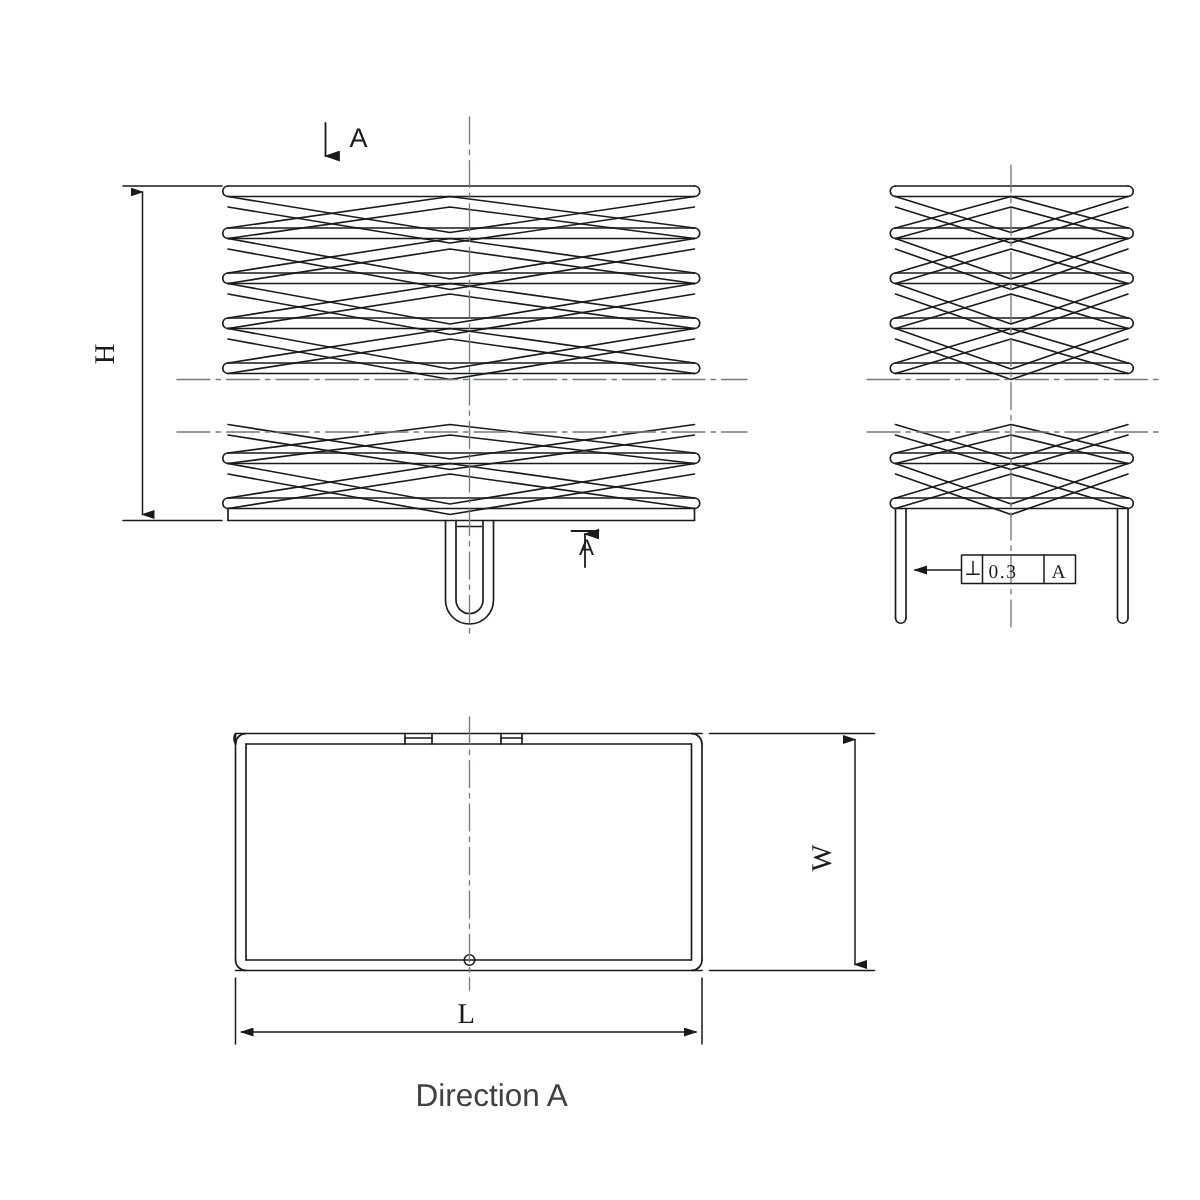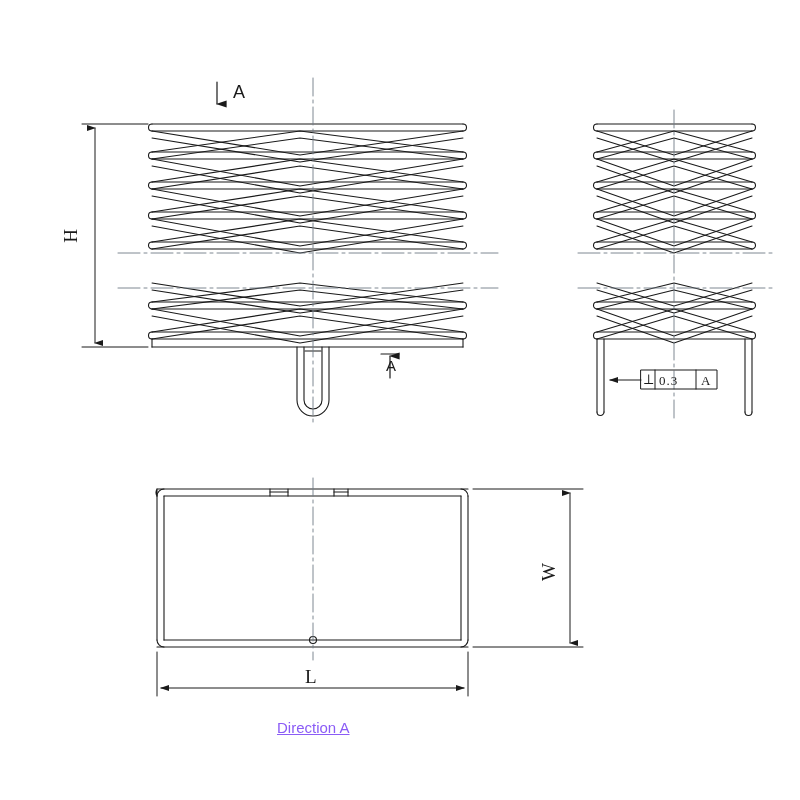--- a/index.html
+++ b/index.html
@@ -60,23 +60,22 @@
     font-size: 18px;
   }
   .lbl-Abot {
     left: 386px;
     top: 357px;
     font-size: 15px;
   }
   .lbl-dirA {
     left: 277px;
     top: 719px;
-    font-size: 15px;
-    color: #8b5cf6;
-    text-decoration: underline;
+    font-size: 21px;
+    color: #404040;
   }
   .lbl-tol {
     left: 659px;
     top: 373px;
     font-size: 13px;
     font-family: "Liberation Serif", serif;
     letter-spacing: 1px;
   }
   .lbl-datum {
     left: 701px;

